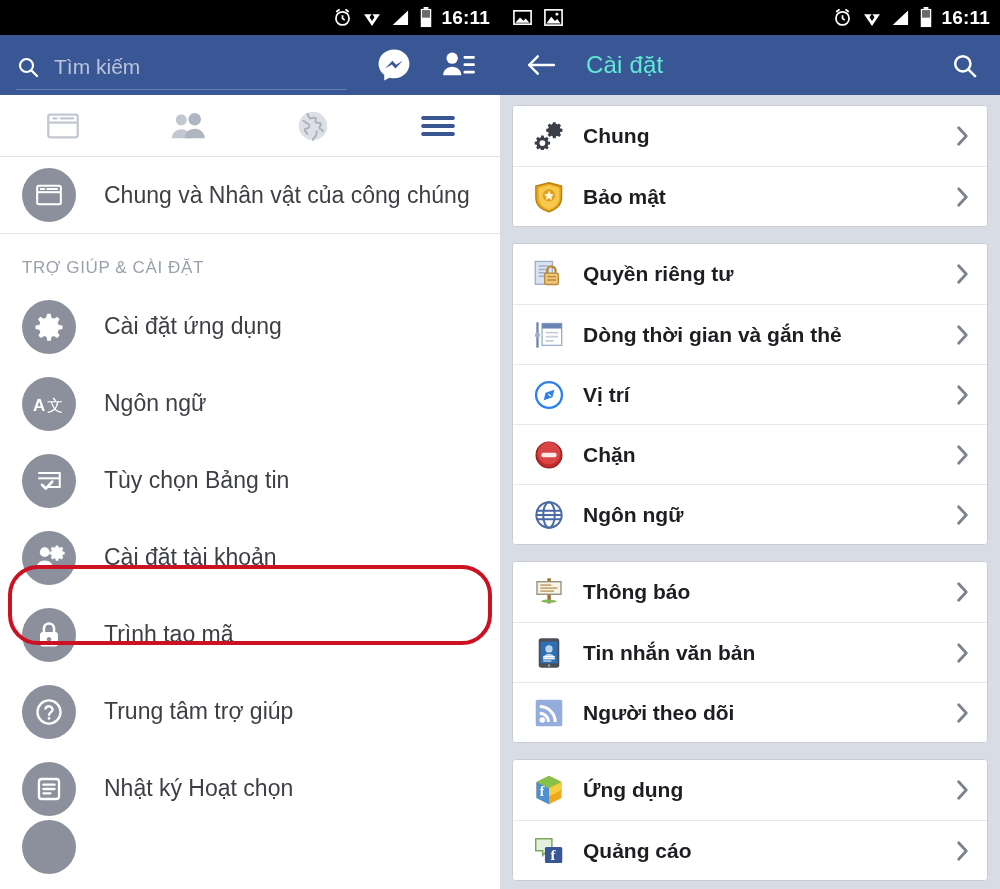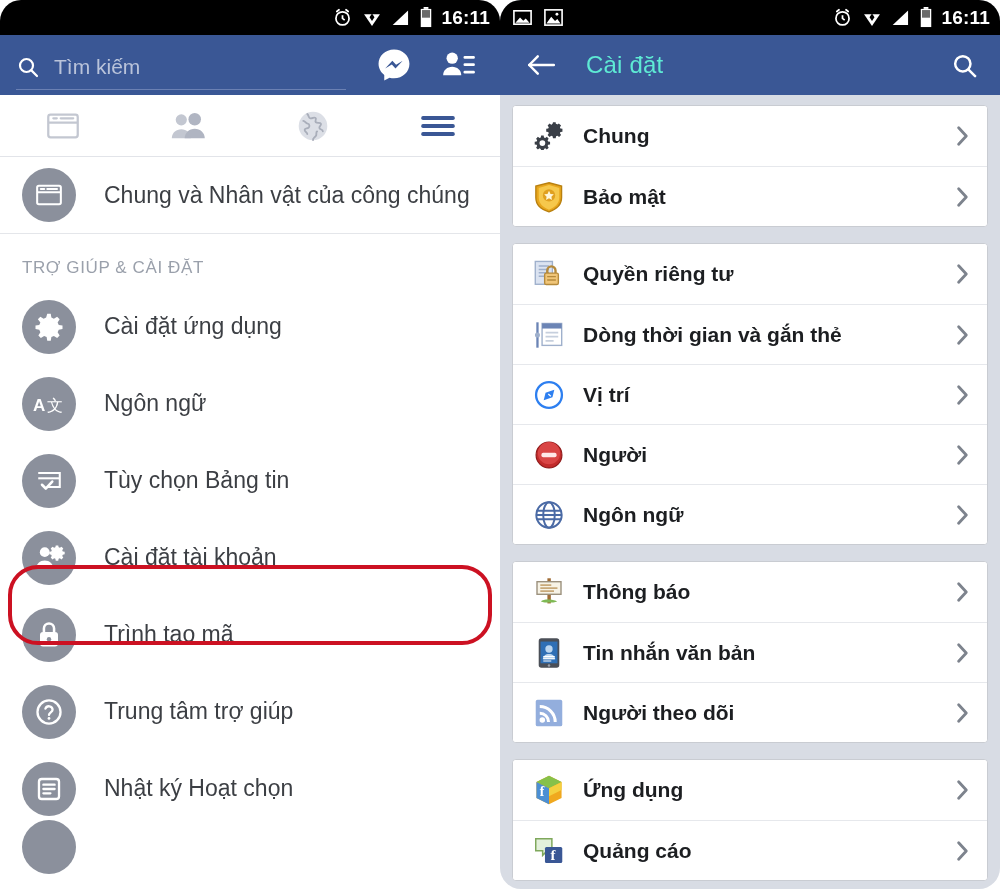--- a/index.html
+++ b/index.html
@@ -3,21 +3,21 @@
 <meta charset="utf-8">
 <style>
   * { box-sizing: border-box; margin: 0; padding: 0; }
   html, body {
     width: 1000px; height: 889px;
     font-family: "Liberation Sans", sans-serif;
     background: #ffffff;
     overflow: hidden;
   }
   .screen { position: relative; width: 1000px; height: 889px; display: flex; }
-  .pane { position: relative; width: 500px; height: 889px; overflow: hidden; border-radius: 21px; }
+  .pane { position: relative; width: 500px; height: 889px; overflow: hidden; }
   .pane-left { background: #ffffff; }
   .pane-right { background: #d8dce4; }
 
   
   .statusbar {
     height: 35px; background: #000000;
     display: flex; align-items: center;
     padding: 0 10px 0 12px;
     color: #ffffff;
   }
@@ -421,21 +421,21 @@
           </span>
         </div>
         <div class="r-item">
           <div class="r-icon">
             <svg width="30" height="30" viewBox="0 0 26 26">
               <circle cx="13" cy="13" r="11.2" fill="#c22b2b" stroke="#8f1a1a" stroke-width="1"></circle>
               <circle cx="13" cy="11.4" r="9.6" fill="#d94545"></circle>
               <rect x="6.4" y="11.1" width="13.2" height="3.8" rx="1.6" fill="#ffe8e8"></rect>
             </svg>
           </div>
-          <div class="r-label">Người</div>
+          <div class="r-label">Chặn</div>
           <span class="chev">
             <svg width="20" height="24" viewBox="0 0 16 22" fill="none" stroke="#7d838d" stroke-width="2.6" stroke-linecap="round" stroke-linejoin="round">
                 <path d="M4 3.5 11 11l-7 7.5"></path>
               </svg>
           </span>
         </div>
         <div class="r-item">
           <div class="r-icon">
             <svg width="30" height="30" viewBox="0 0 26 26" fill="none" stroke="#4a6aa5" stroke-width="1.7">
               <circle cx="13" cy="13" r="11"></circle>

